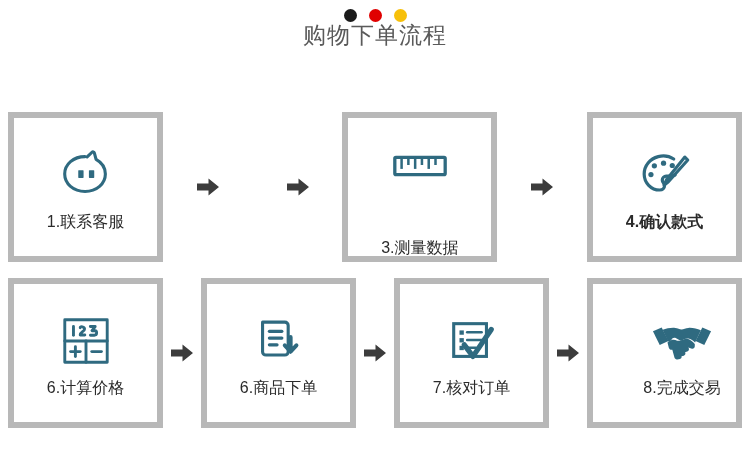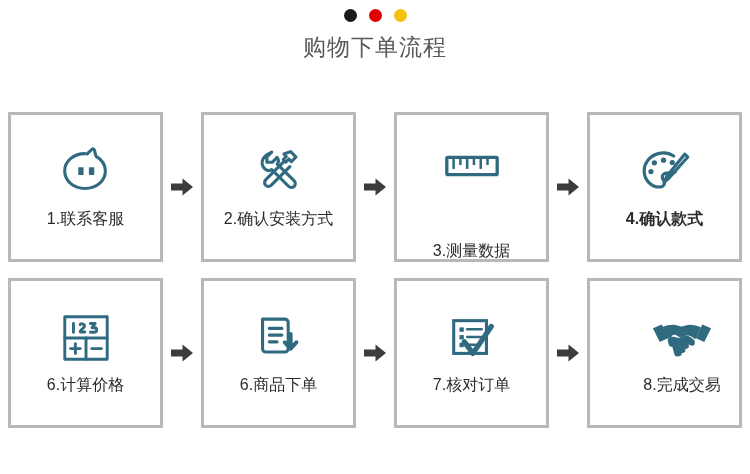--- a/index.html
+++ b/index.html
@@ -36,21 +36,21 @@
     display: block;
   }
 
   
   .title {
     text-align: center;
     font-size: 23px;
     color: #5a5a5a;
     letter-spacing: 1px;
     line-height: 1;
-    margin-top: 13px;
+    margin-top: 1px;
     font-weight: 400;
   }
 
   
   .grid {
     position: absolute;
     left: 8px;
     top: 112px;
     width: 734px;
   }
@@ -59,21 +59,21 @@
     align-items: stretch;
     height: 150px;
   }
   .row + .row {
     margin-top: 16px;
   }
   .card {
     width: 155px;
     height: 150px;
     box-sizing: border-box;
-    border: 3px solid #f9a8d4;
+    border: 6px solid #f9a8d4;
     background: #ffffff;
     display: flex;
     flex-direction: column;
     align-items: center;
     justify-content: flex-start;
     flex: 0 0 155px;
   }
   .card-icon {
     height: 74px;
     margin-top: 20px;
@@ -126,34 +126,20 @@
         </div>
         <div class="card-label" style="color: rgb(43, 43, 43);">1.联系客服</div>
       </div>
 
       <div class="arrow">
         <svg width="24" height="20" viewBox="0 0 24 20">
           <path d="M1 6.5 H12.5 V1.5 L23 10 L12.5 18.5 V13.5 H1 Z" fill="#3c3c3c"></path>
         </svg>
       </div>
 
-      <div class="card" style="border-color: rgb(184, 184, 184);">
-        <div class="card-icon">
-          <svg width="62" height="62" viewBox="0 0 64 64" fill="none">
-            <g stroke="#2f6a80" stroke-width="3.2" stroke-linecap="round" stroke-linejoin="round">
-
-              <path d="M24.5 11.5 L19.5 16.5 L19.5 22 L25 22 L30 17 C31.5 19 31.8 21.8 30.2 23.8 L47.5 41 C49.2 42.7 49.2 45.2 47.6 46.8 C46 48.4 43.5 48.4 41.8 46.7 L24.6 29.5 C22.6 31 19.8 30.7 17.8 29.2 C14.5 26.7 13.6 22 15.6 18.3 C17.4 15 21 13.2 24.5 11.5 Z"></path>
-
-              <path d="M44 11 L49.5 16.5 L44.8 21.2 L42.2 18.6 L39 21.8 L36.4 19.2 L39.6 16 L37 13.4 Z"></path>
-              <path d="M37.5 20.8 L18.4 39.9 C16.7 41.6 16.7 44.1 18.3 45.7 C19.9 47.3 22.4 47.3 24.1 45.6 L43.2 26.5"></path>
-            </g>
-          </svg>
-        </div>
-        <div class="card-label" style="color: rgb(43, 43, 43);">2.确认安装方式</div>
-      </div>
 
       <div class="arrow">
         <svg width="24" height="20" viewBox="0 0 24 20">
           <path d="M1 6.5 H12.5 V1.5 L23 10 L12.5 18.5 V13.5 H1 Z" fill="#3c3c3c"></path>
         </svg>
       </div>
 
       <div class="card" style="border-color: rgb(184, 184, 184); gap: 45px;">
         <div class="card-icon">
           <svg width="62" height="40" viewBox="0 0 64 40" fill="none">

